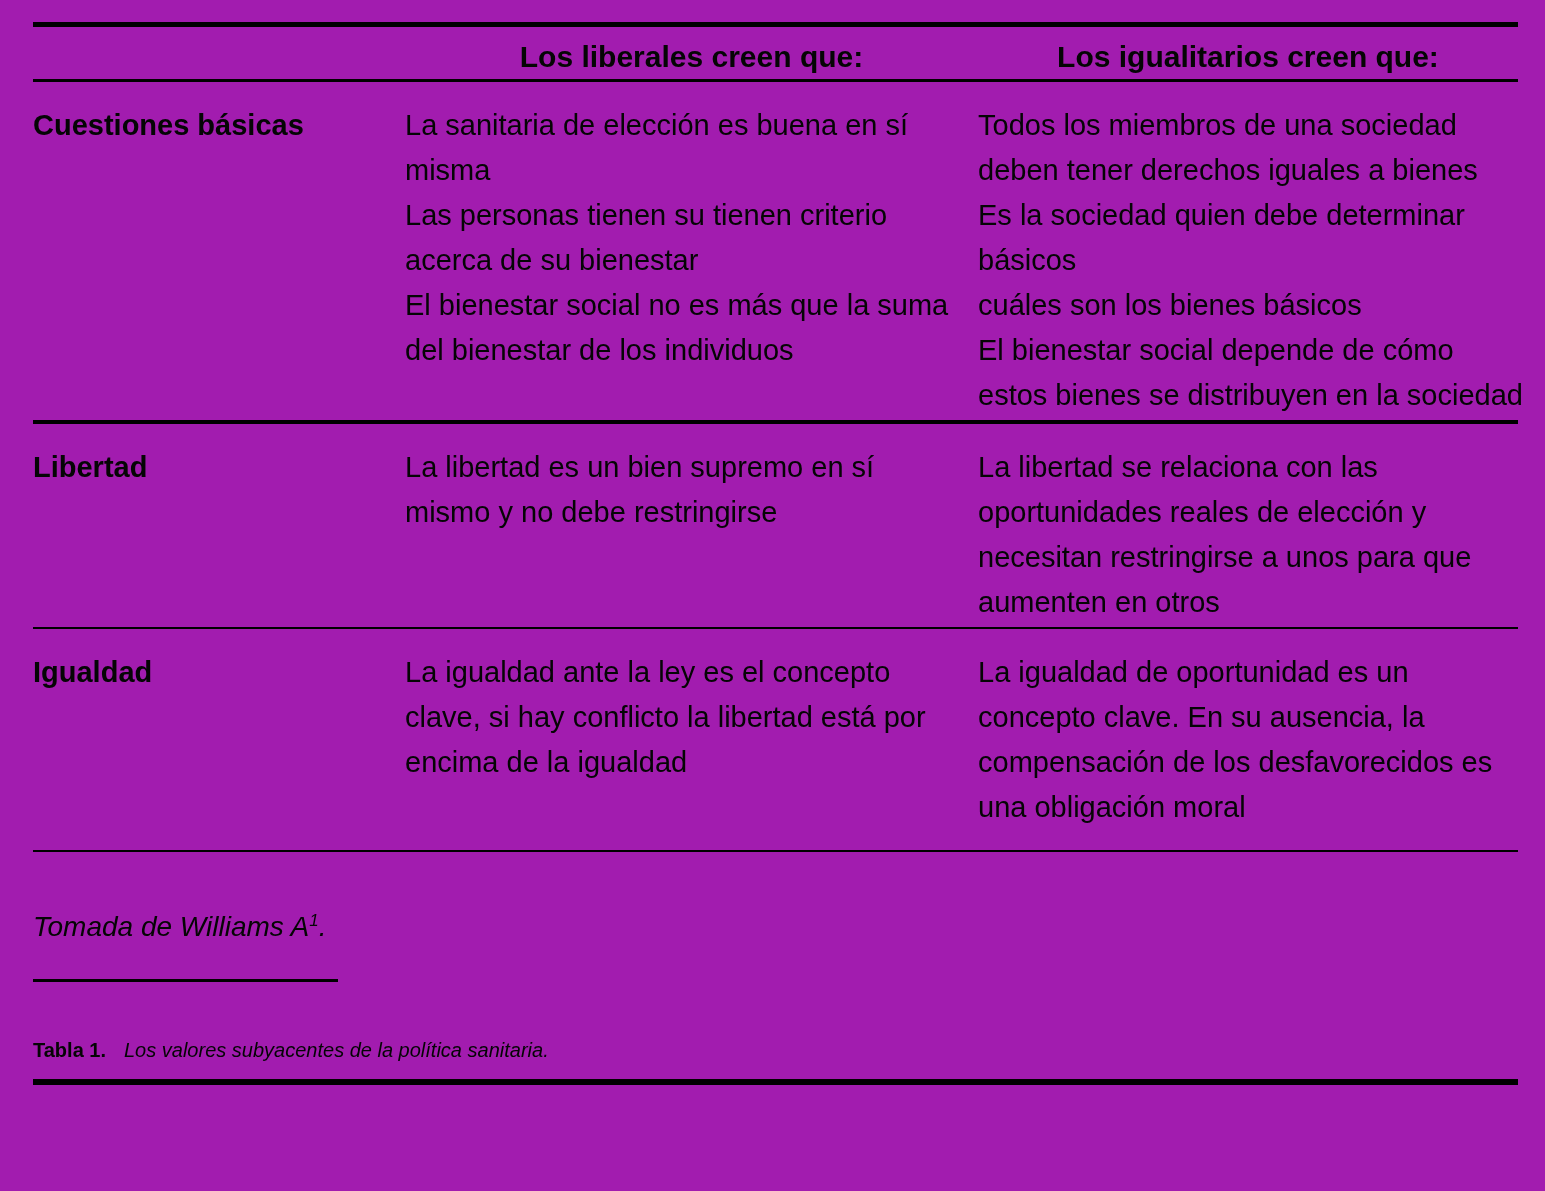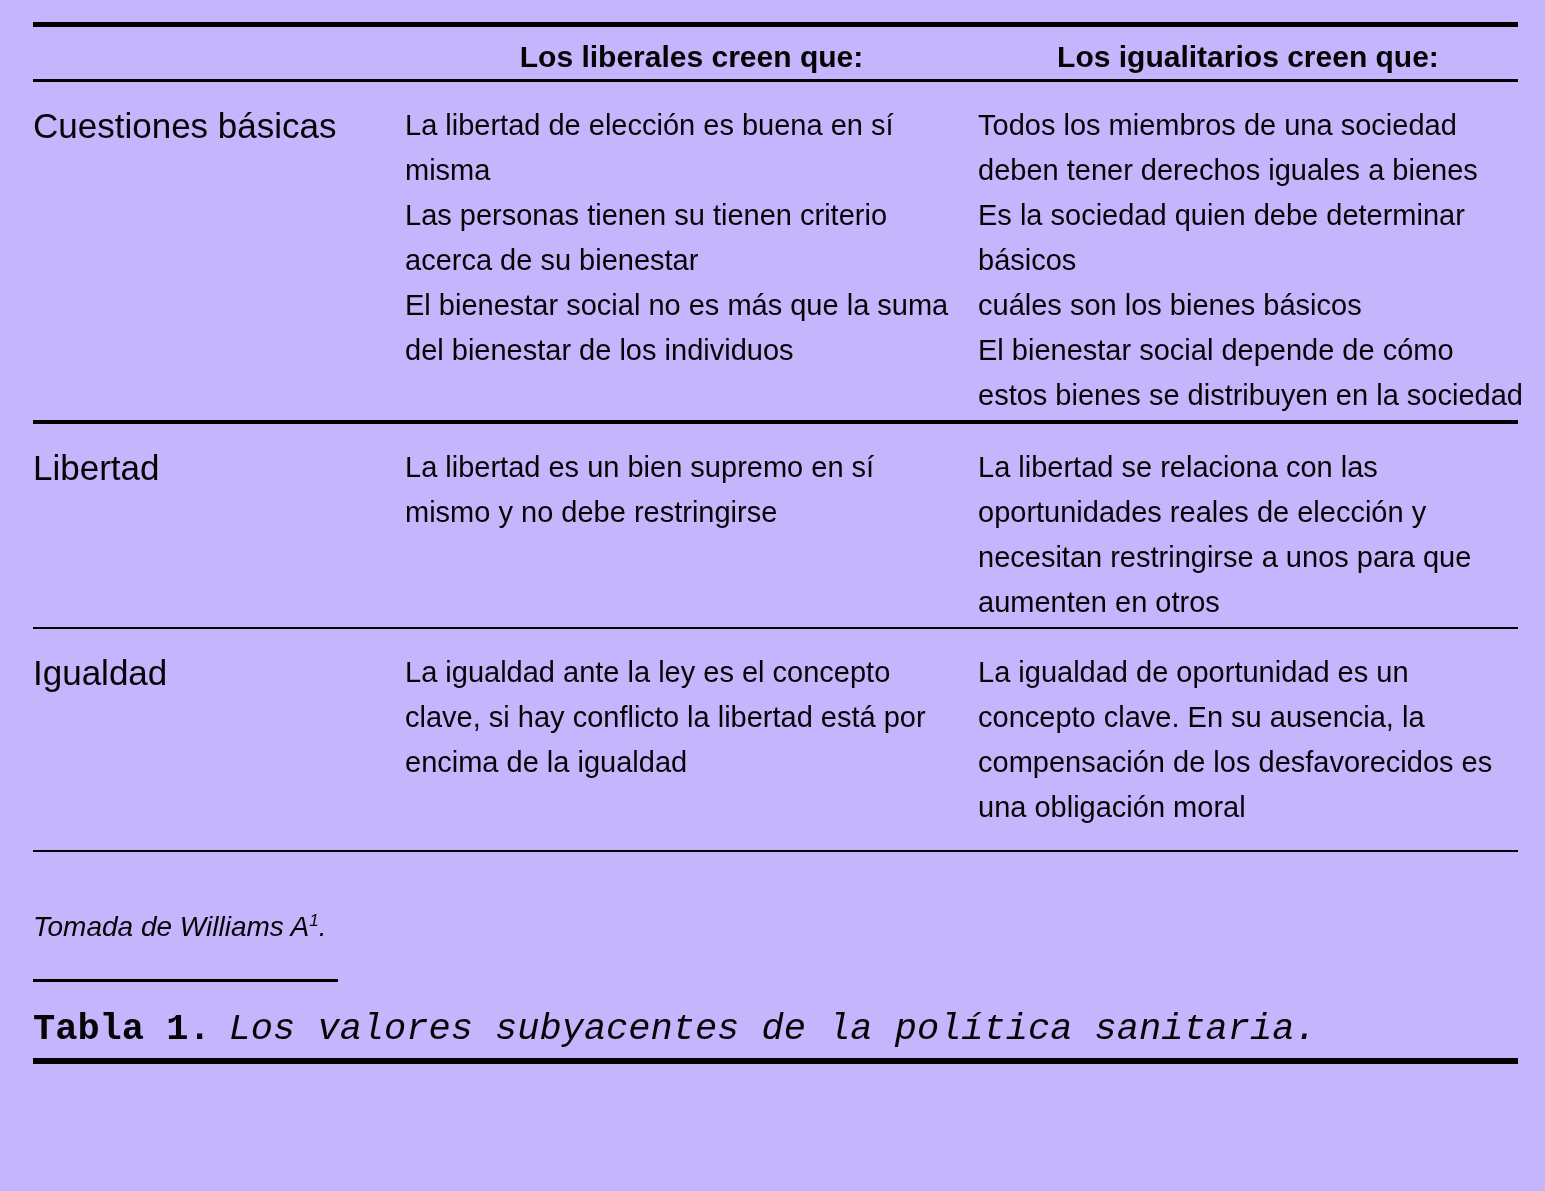--- a/index.html
+++ b/index.html
@@ -4,21 +4,21 @@
 <style>
   html, body {
     margin: 0;
     padding: 0;
     background: #ffffff;
   }
   .page {
     position: relative;
     width: 1545px;
     height: 1191px;
-    background: #c4b5fd;
+    background: #a21caf;
     font-family: "Liberation Sans", sans-serif;
     color: #050505;
     overflow: hidden;
   }
   .sheet {
     position: absolute;
     left: 33px;
     top: 22px;
     width: 1485px;
   }
@@ -49,22 +49,22 @@
     text-align: center;
     white-space: nowrap;
   }
   .body-row {
     padding: 21px 0 2px 0;
   }
   .body-row.last {
     padding-bottom: 20px;
   }
   .row-label {
-    font-weight: normal;
-    font-size: 35px;
+    font-weight: bold;
+    font-size: 29px;
     line-height: 45px;
     white-space: nowrap;
   }
   .body-text {
     font-size: 29px;
   }
   .body-text .line {
     height: 45px;
     line-height: 45px;
     white-space: nowrap;
@@ -76,25 +76,24 @@
     font-size: 28px;
     line-height: 42px;
   }
   .footnote sup {
     font-size: 17px;
     font-style: italic;
   }
   .rule.short { margin-top: 31px; }
 
   .caption {
-    margin-top: 26px;
-    font-size: 37px;
+    margin-top: 47px;
+    font-size: 20px;
     line-height: 43px;
     white-space: nowrap;
-    font-family: Liberation Mono, monospace;
   }
   .caption .cap-label {
     font-weight: bold;
     font-style: normal;
     margin-right: 18px;
   }
   .caption .cap-text {
     font-style: italic;
   }
   .rule.bottom { margin-top: 7px; }
@@ -111,21 +110,21 @@
       <div class="head empty"></div>
       <div class="head">Los liberales creen que:</div>
       <div class="head">Los igualitarios creen que:</div>
     </div>
 
     <div class="rule header-sep"></div>
 
     <div class="grid body-row">
       <div class="row-label">Cuestiones básicas</div>
       <div class="body-text">
-          <div class="line">La libertad de elección es buena en sí</div>
+          <div class="line">La sanitaria de elección es buena en sí</div>
           <div class="line">misma</div>
           <div class="line">Las personas tienen su tienen criterio</div>
           <div class="line">acerca de su bienestar</div>
           <div class="line">El bienestar social no es más que la suma</div>
           <div class="line">del bienestar de los individuos</div>
         </div>
       <div class="body-text">
           <div class="line">Todos los miembros de una sociedad</div>
           <div class="line">deben tener derechos iguales a bienes</div>
           <div class="line">Es la sociedad quien debe determinar</div>

